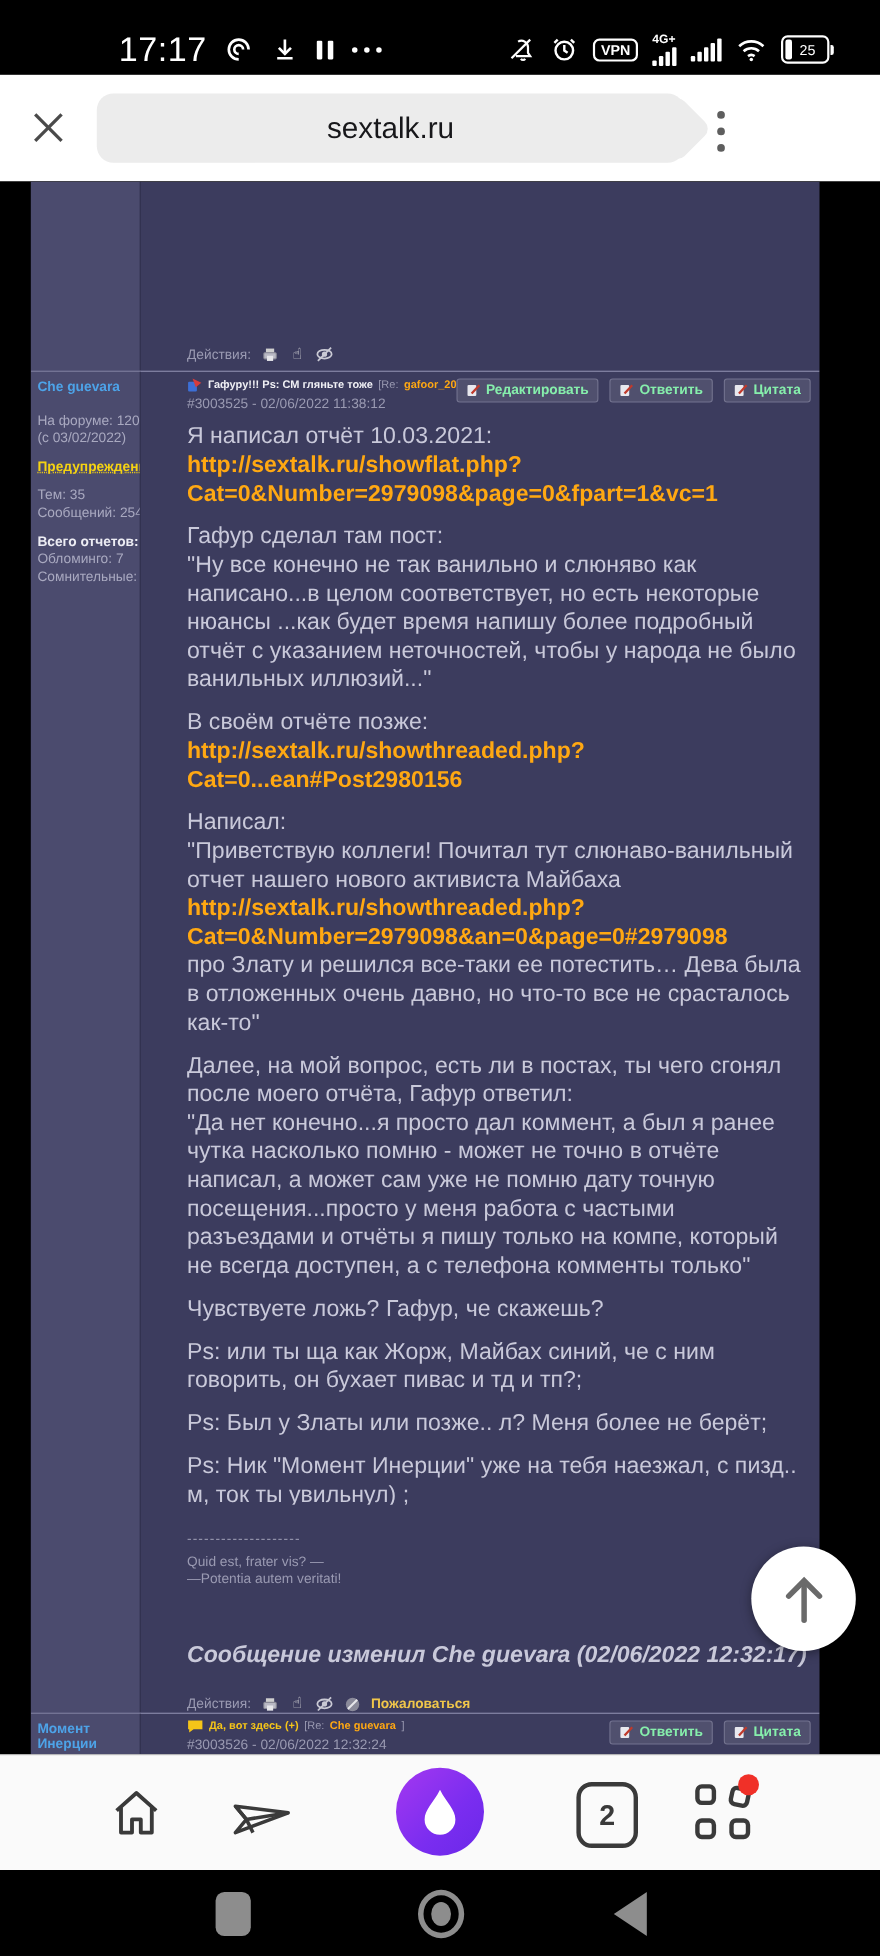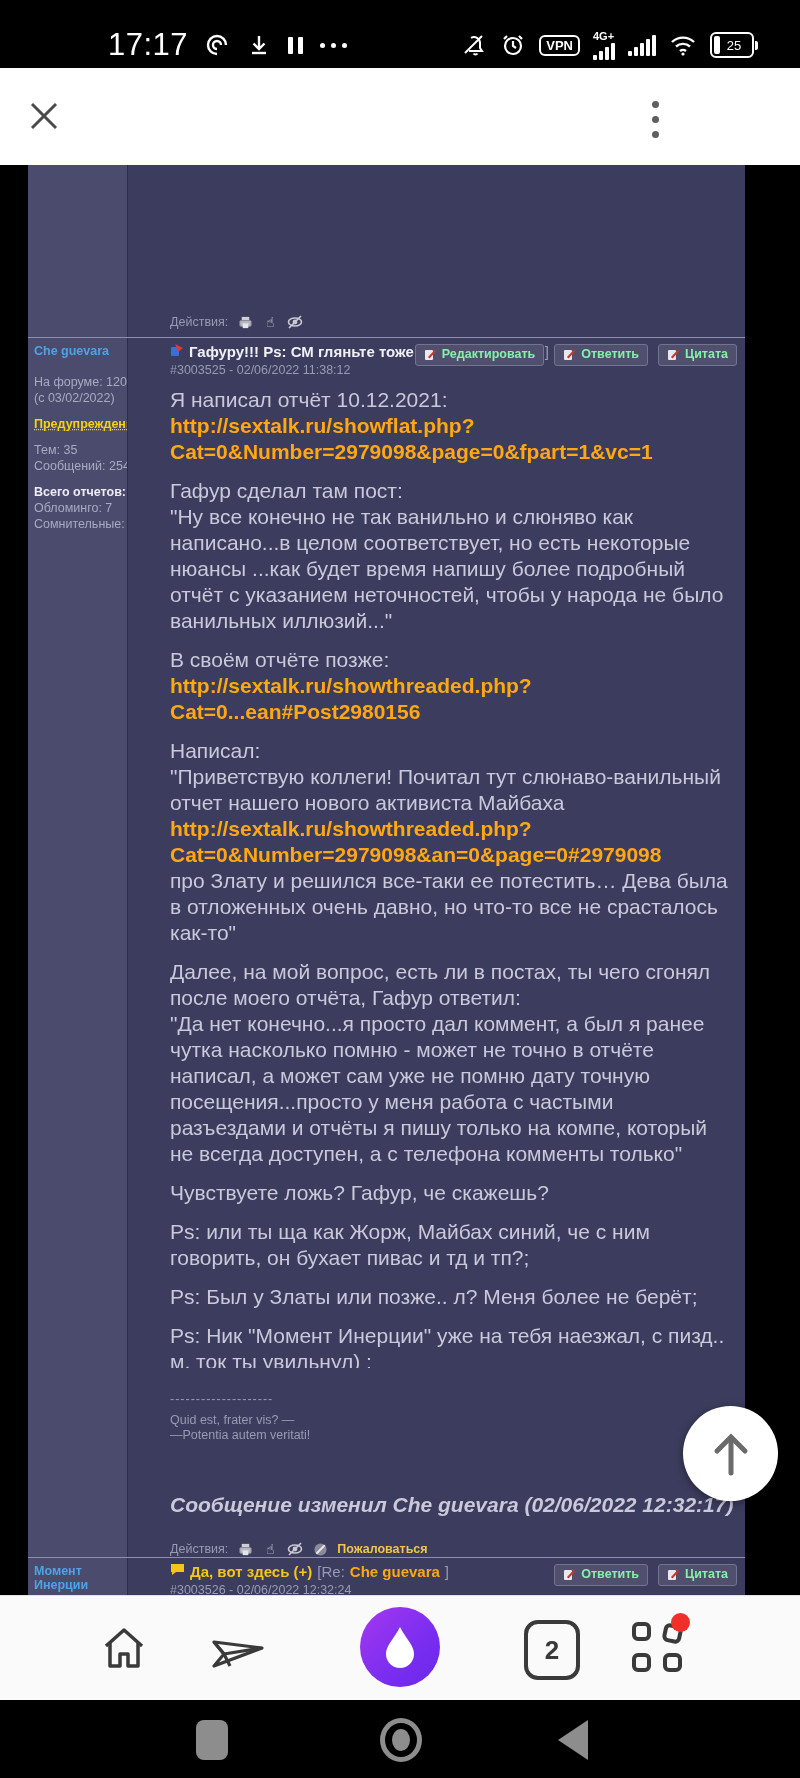--- a/index.html
+++ b/index.html
@@ -51,21 +51,21 @@
 
   .actions-row{display:flex;align-items:center;gap:9px;font-size:12.5px;color:#9a9ab2;margin-left:6px;}
   .row-prev .actions-row{margin-top:auto;margin-bottom:7px;}
   .act-icon{width:16px;height:16px;display:flex;align-items:center;justify-content:center;}
   .hand-glyph{font-family:"DejaVu Sans",sans-serif;font-size:14px;color:#ddd;line-height:1;}
   .report-label{color:#f0c64a;font-weight:700;}
 
   
   .phdr{display:flex;align-items:flex-start;padding:5px 8px 0 6px;}
   .phdr-text{min-width:0;}
-  .phdr-line1{display:flex;gap:5px;font-size:15px;white-space:nowrap;}
+  .phdr-line1{display:flex;align-items:center;gap:5px;font-size:10px;white-space:nowrap;}
   .ptitle{font-weight:700;color:#f0f0f5;}
   .ptitle.yellow{color:#f5c518;}
   .re-grey{color:#9a9ab2;}
   .re-user{color:#ffa812;font-weight:700;}
   .pmeta{font-size:12.5px;color:#9a9ab2;margin-top:3px;}
   .hdr-btns{margin-left:auto;display:flex;gap:10px;flex-shrink:0;margin-top:1px;}
   .hdr-btn{display:flex;align-items:center;gap:5px;background:#50506e;border:1px solid #73738f;border-radius:3px;
            padding:3px 8px;cursor:pointer;}
   .btn-label{color:#86efac;font-weight:700;font-size:12.5px;line-height:1.1;}
 
@@ -196,20 +196,23 @@
   </div>
 </div>
 
 <div class="browser">
   <span class="close-x">
     <svg width="36" height="36" viewBox="0 0 36 36" fill="none" stroke="#4a4a4a" stroke-width="3">
         <path d="M6 6 30 30"></path>
         <path d="M30 6 6 30"></path>
       </svg>
   </span>
+  <div class="url-pill">
+    <span class="url-text">sextalk.ru</span>
+  </div>
   <span class="kebab">
       <i></i>
       <i></i>
       <i></i>
     </span>
 </div>
 
 <div class="page">
   <div class="page-inner">
 
@@ -296,21 +299,21 @@
                     <rect x="1" y="2" width="8" height="10" rx="1" fill="#e8e8ee"></rect>
                     <path d="M4 9 L11 1.5 12.5 3 5.5 10.5Z" fill="#c0392b"></path>
                   </svg>
                 </span>
                 <span class="btn-label">Цитата</span>
               </div>
             </div>
         </div>
 
         <div class="pbody" id="p1-body">
-            <div class="body-text">Я написал отчёт 10.12.2021:</div>
+            <div class="body-text">Я написал отчёт 10.03.2021:</div>
             <div class="body-link">http://sextalk.ru/showflat.php?Cat=0&amp;Number=2979098&amp;page=0&amp;fpart=1&amp;vc=1</div>
             <div class="body-gap"></div>
             <div class="body-text">Гафур сделал там пост:</div>
             <div class="body-text">"Ну все конечно не так ванильно и слюняво как написано...в целом соответствует, но есть некоторые нюансы ...как будет время напишу более подробный отчёт с указанием неточностей, чтобы у народа не было ванильных иллюзий..."</div>
             <div class="body-gap"></div>
             <div class="body-text">В своём отчёте позже:</div>
             <div class="body-link">http://sextalk.ru/showthreaded.php?Cat=0...ean#Post2980156</div>
             <div class="body-gap"></div>
             <div class="body-text">Написал:</div>
             <div class="body-text">"Приветствую коллеги! Почитал тут слюнаво-ванильный отчет нашего нового активиста Майбаха</div>

